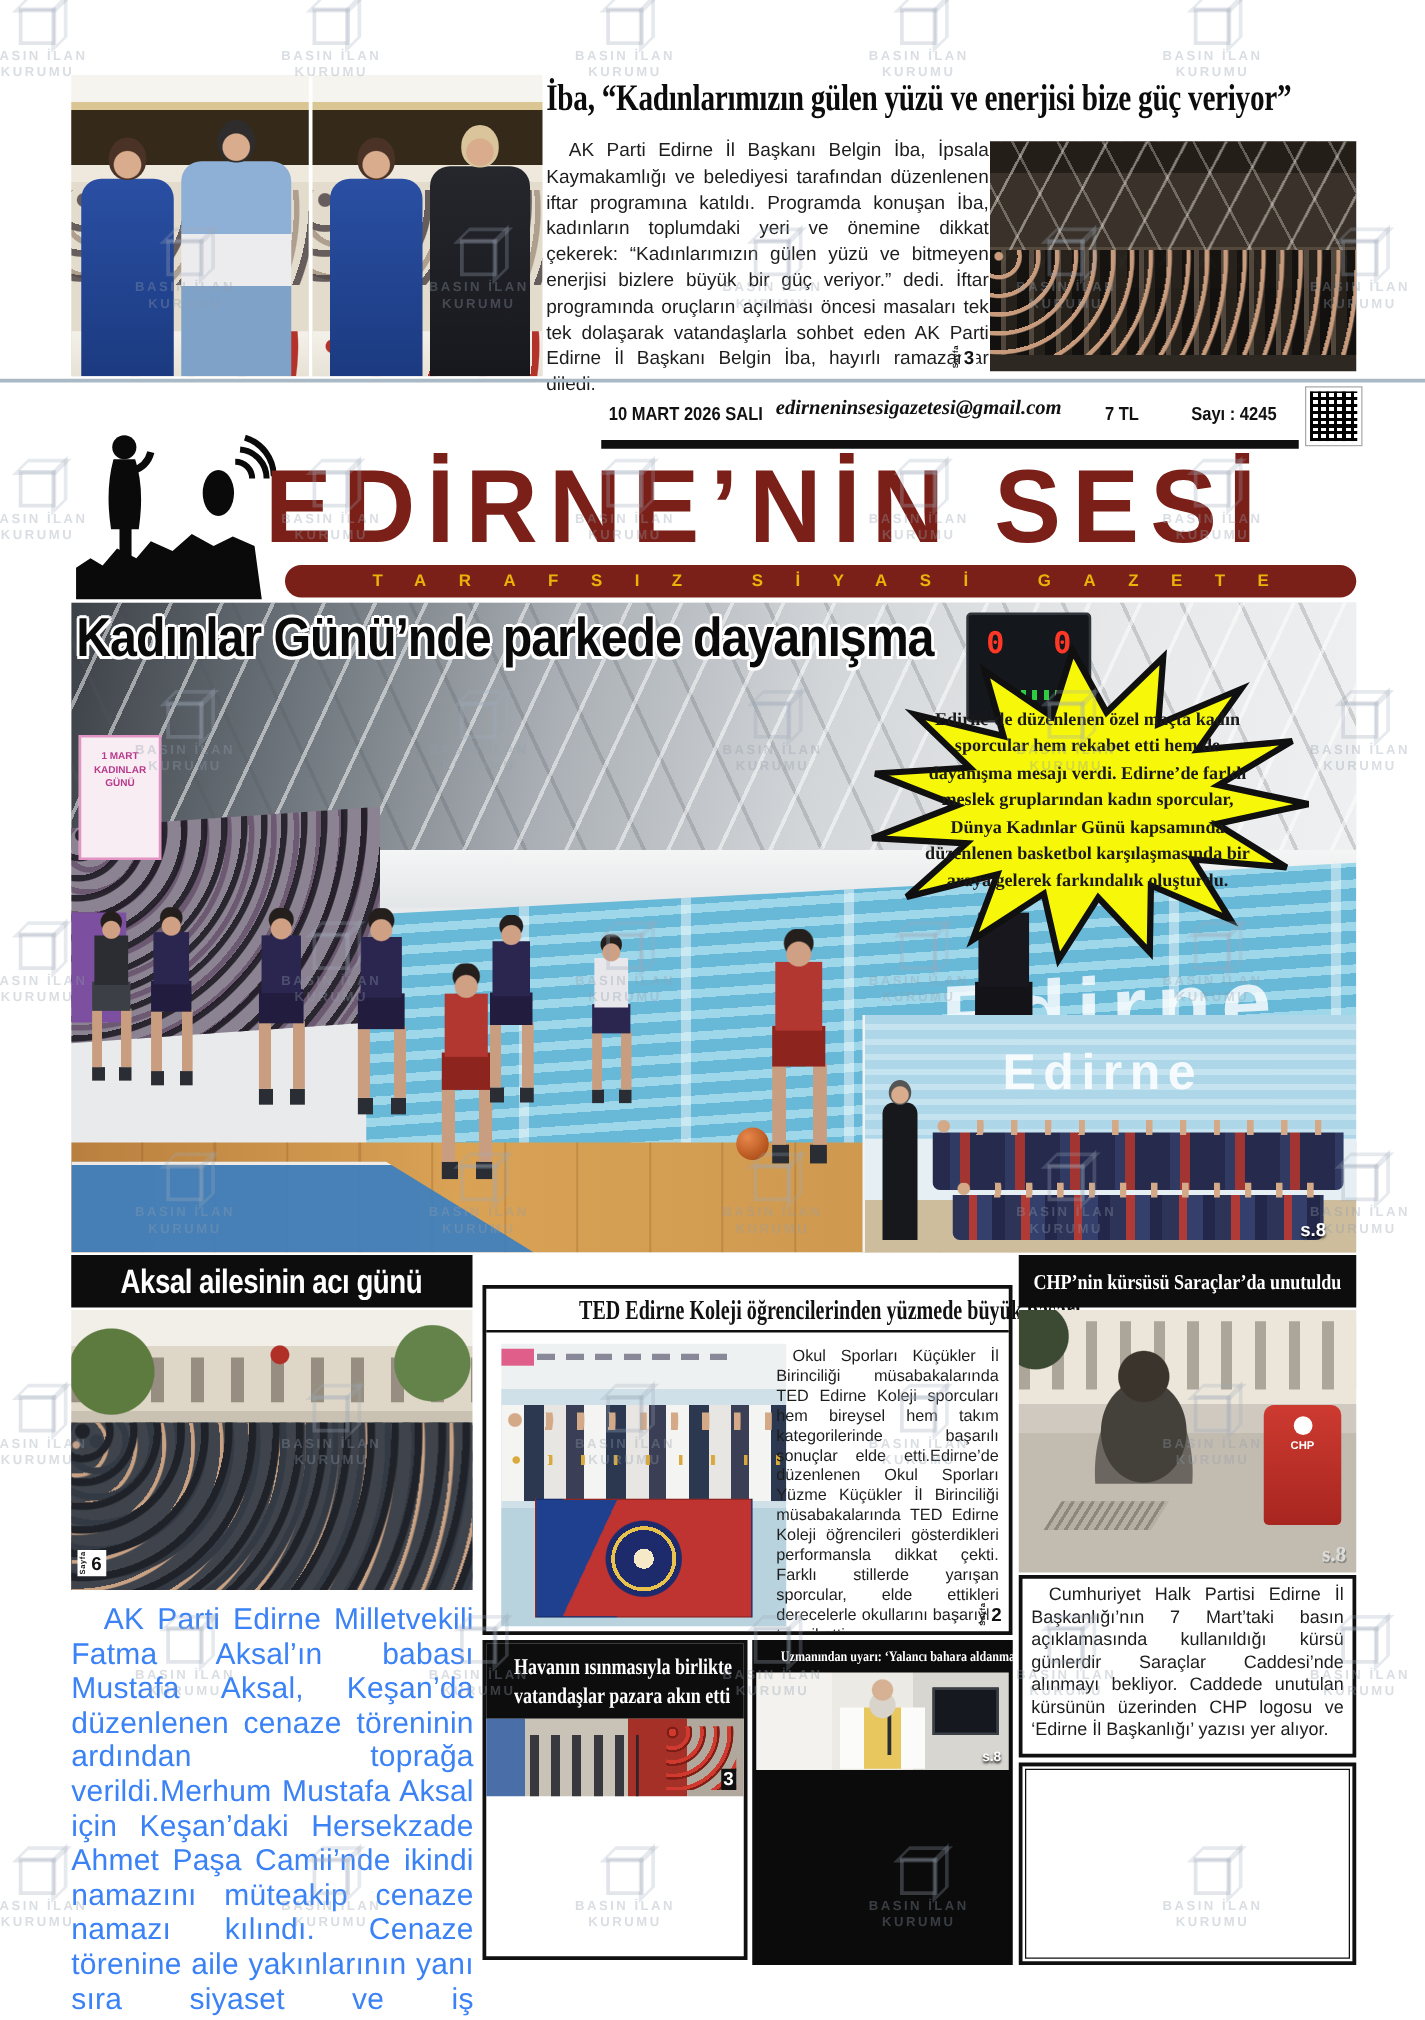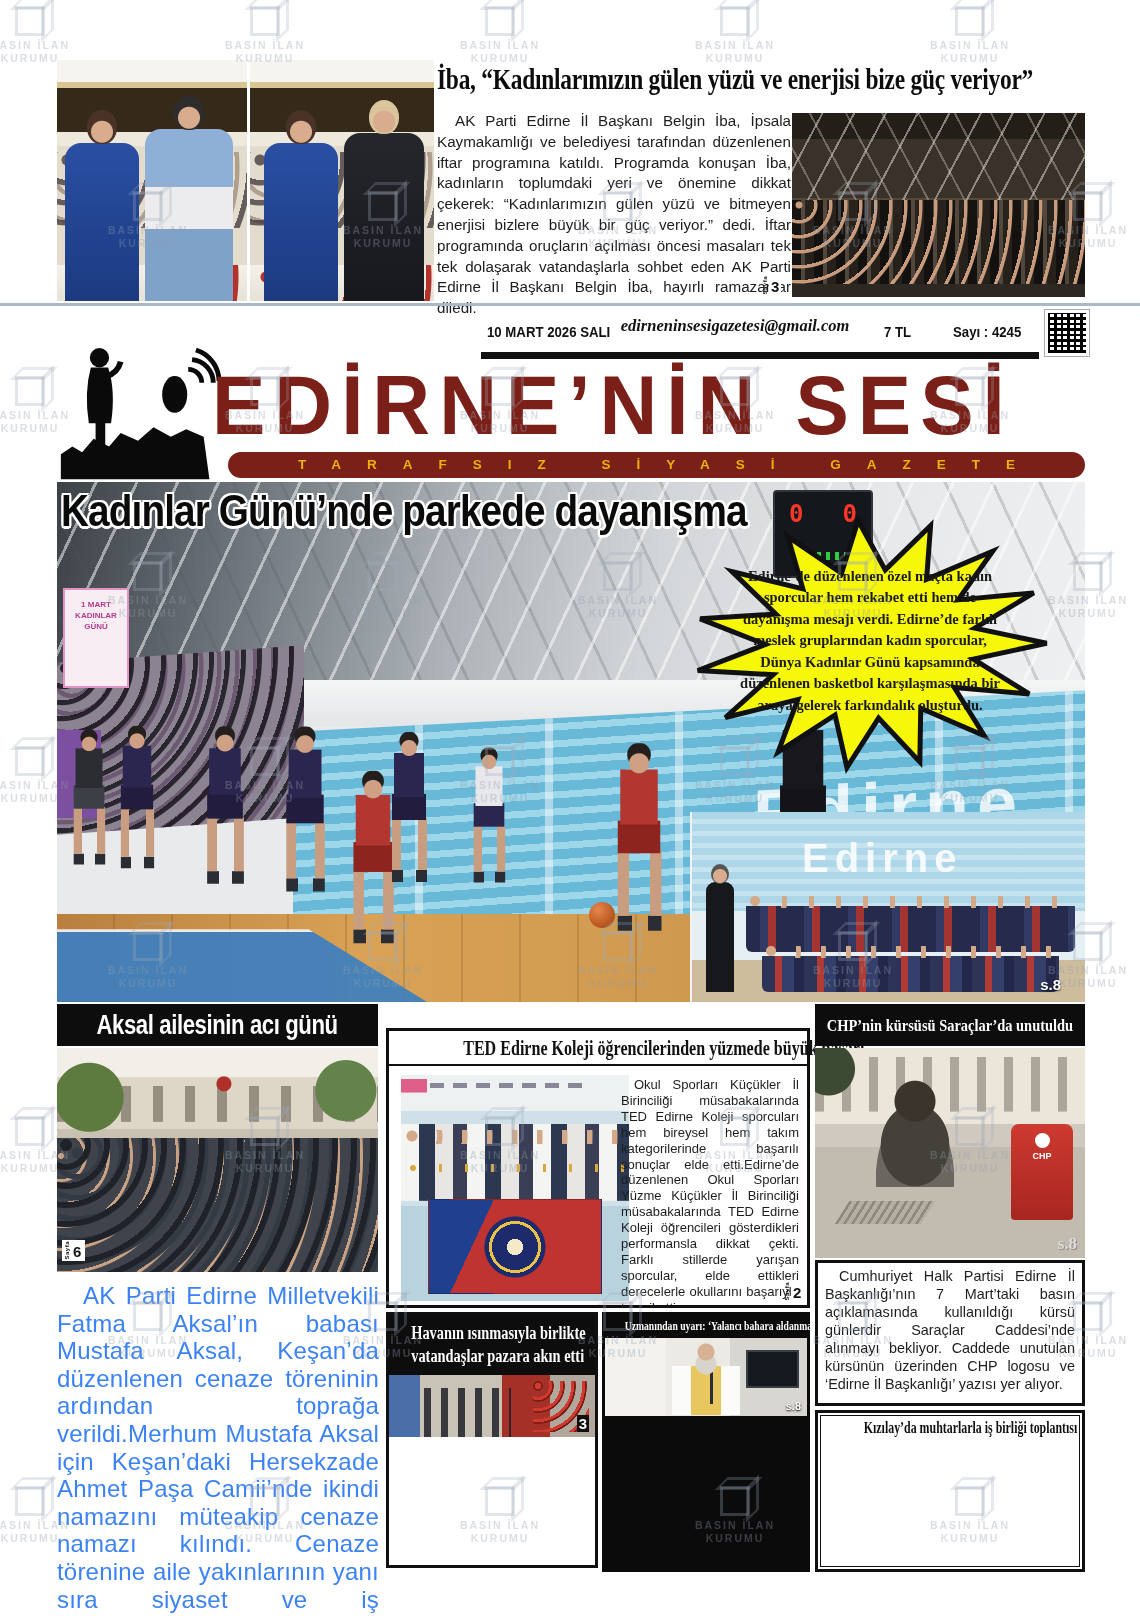--- a/index.html
+++ b/index.html
@@ -383,21 +383,20 @@
 <div class="ph" id="ph-chp">
   <div class="chp-grate"></div>
   <div class="chp-lectern">
       <b>CHP</b>
     </div>
   <span class="chp-s8">s.8</span>
 </div>
 <p class="abs jtext" id="chp-body-box">Cumhuriyet Halk Partisi Edirne İl Başkanlığı’nın 7 Mart’taki basın açıklamasında kullanıldığı kürsü günlerdir Saraçlar Caddesi’nde alınmayı bekliyor. Caddede unutulan kürsünün üzerinden CHP logosu ve ‘Edirne İl Başkanlığı’ yazısı yer alıyor.</p>
 
 <div class="abs" id="kizilay-box">
-  <div id="kizilay-head"><span>Kızılay’da muhtarlarla iş birliği toplantısı</span></div>
 </div>
 
 <div id="wm-layer">
     <div class="wm" style="left: -45px; top: 6px;">
       <i class="wm-cube"></i>
       <b>BASIN İLAN</b>
       <b>KURUMU</b>
     </div>
     <div class="wm" style="left: 190px; top: 6px;">
       <i class="wm-cube"></i>

